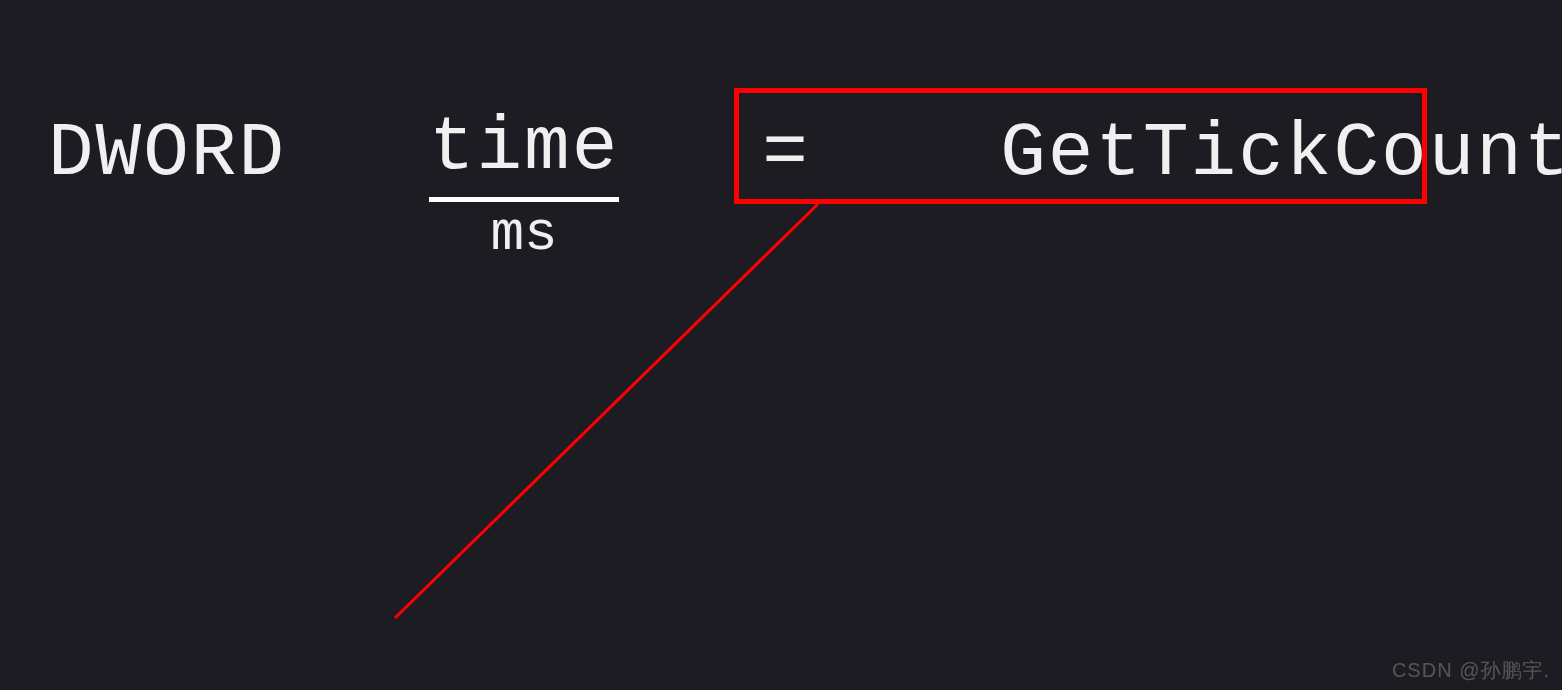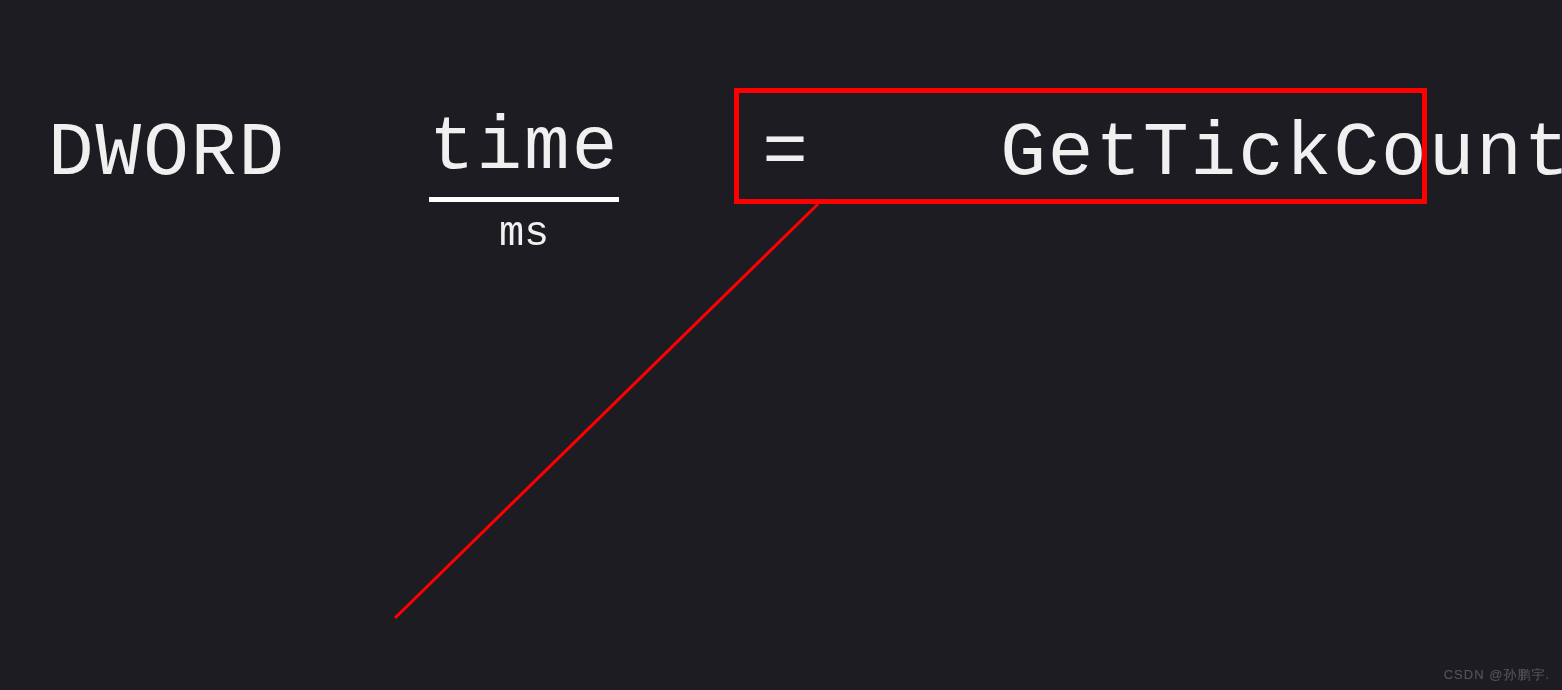--- a/index.html
+++ b/index.html
@@ -41,22 +41,21 @@
     display: block;
     height: 5px;
     background: #ffffff;
     margin-top: 6px;
   }
   .ms-label {
     position: absolute;
     left: 50%;
     transform: translateX(-50%);
     top: 100%;
-    margin-top: 8px;
-    font-size: 42px;
+    font-size: 56px;
     letter-spacing: 0;
   }
   .highlight-box {
     position: absolute;
     border: 5px solid #ff0000;
     box-sizing: border-box;
     pointer-events: none;
   }
   .arrow-svg {
     position: absolute;
@@ -75,21 +74,21 @@
     font-family: "Microsoft YaHei", "PingFang SC", "Noto Sans CJK SC", sans-serif;
     font-size: 50px;
     color: #ffffff;
     letter-spacing: 1px;
   }
   .watermark {
     position: absolute;
     right: 12px;
     bottom: 6px;
     font-family: "Microsoft YaHei", sans-serif;
-    font-size: 13px;
+    font-size: 20px;
     color: rgba(255,255,255,0.25);
     letter-spacing: 1px;
   }
 </style>
 </head>
 <body>
 
 <div class="stage">
 
   <div class="code-line">

